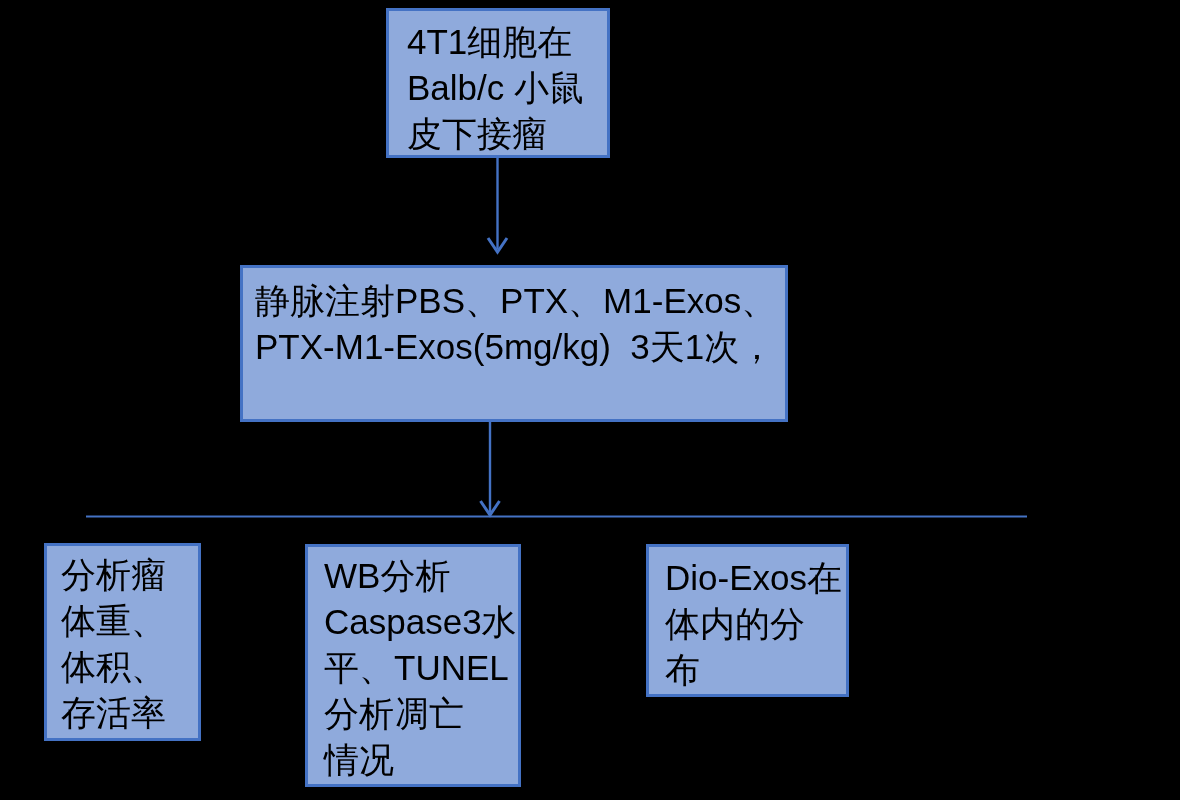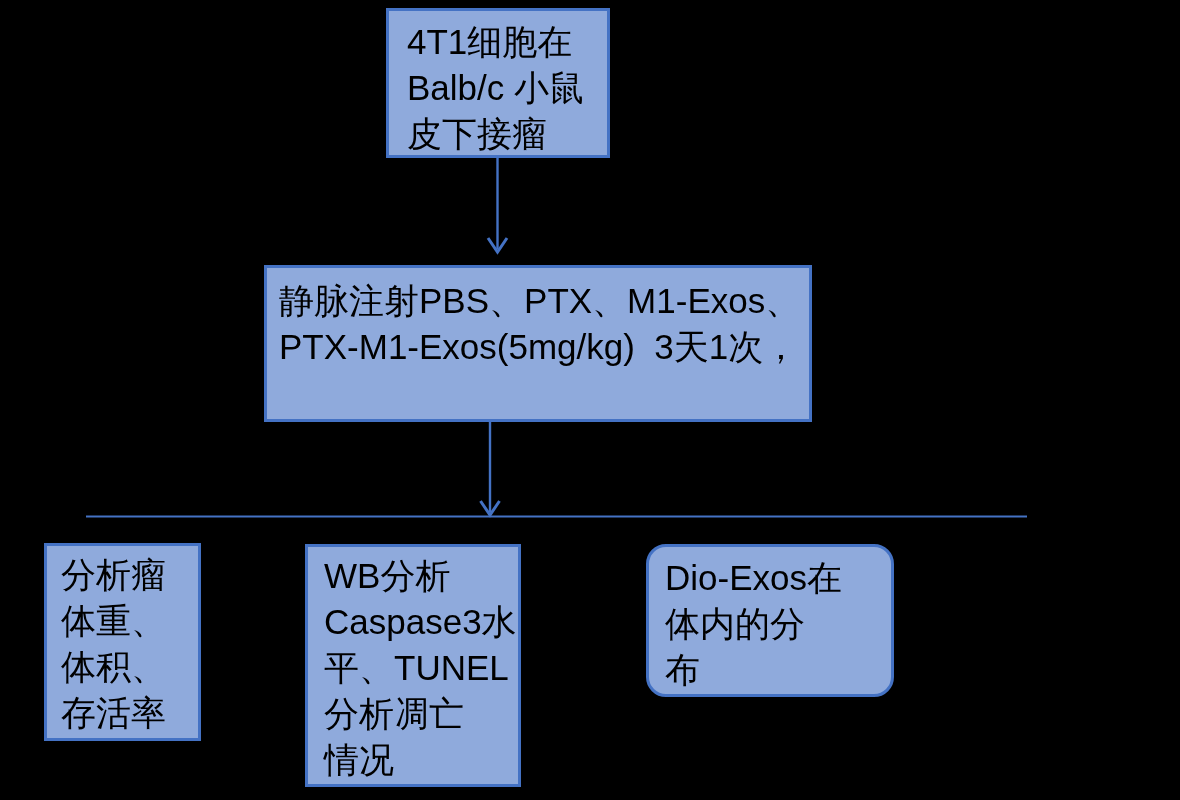--- a/index.html
+++ b/index.html
@@ -30,24 +30,24 @@
     position: absolute;
     background: var(--box-fill);
     border: 3px solid var(--box-border);
     color: var(--text);
     font-size: 35px;
     line-height: 46px;
     overflow: hidden;
   }
   .ln { white-space: pre; }
   .node-top    { left: 386px; top:   8px; width: 224px; height: 150px; padding: 8px 4px 0 18px; }
-  .node-middle { left: 264px; top: 265px; width: 548px; height: 157px; padding: 10px 4px 0 12px; }
+  .node-middle { left: 240px; top: 265px; width: 548px; height: 157px; padding: 10px 4px 0 12px; }
   .node-b1     { left:   8px; top: 543px; width: 157px; height: 198px; padding: 6px 2px 0 14px; margin-left: 36px; }
   .node-b2     { left: 305px; top: 544px; width: 216px; height: 243px; padding: 6px 2px 1px 16px; }
-  .node-b3     { left: 646px; top: 544px; width: 248px; height: 153px; padding: 8px 2px 0 16px; border-radius: 20px; }
+  .node-b3     { left: 646px; top: 544px; width: 203px; height: 153px; padding: 8px 2px 0 16px; }
   .node-b4     { left: 956px; top: 546px; width: 216px; height: 152px; padding: 8px 2px 0 14px; }
   .stem  { stroke: var(--connector); stroke-width: 2.4; fill: none; }
   .head  { stroke: var(--connector); stroke-width: 3;   fill: none; }
   .bline { stroke: var(--connector); stroke-width: 2;   fill: none; }
 </style>
 </head>
 <body>
 
 <div class="canvas">
 

